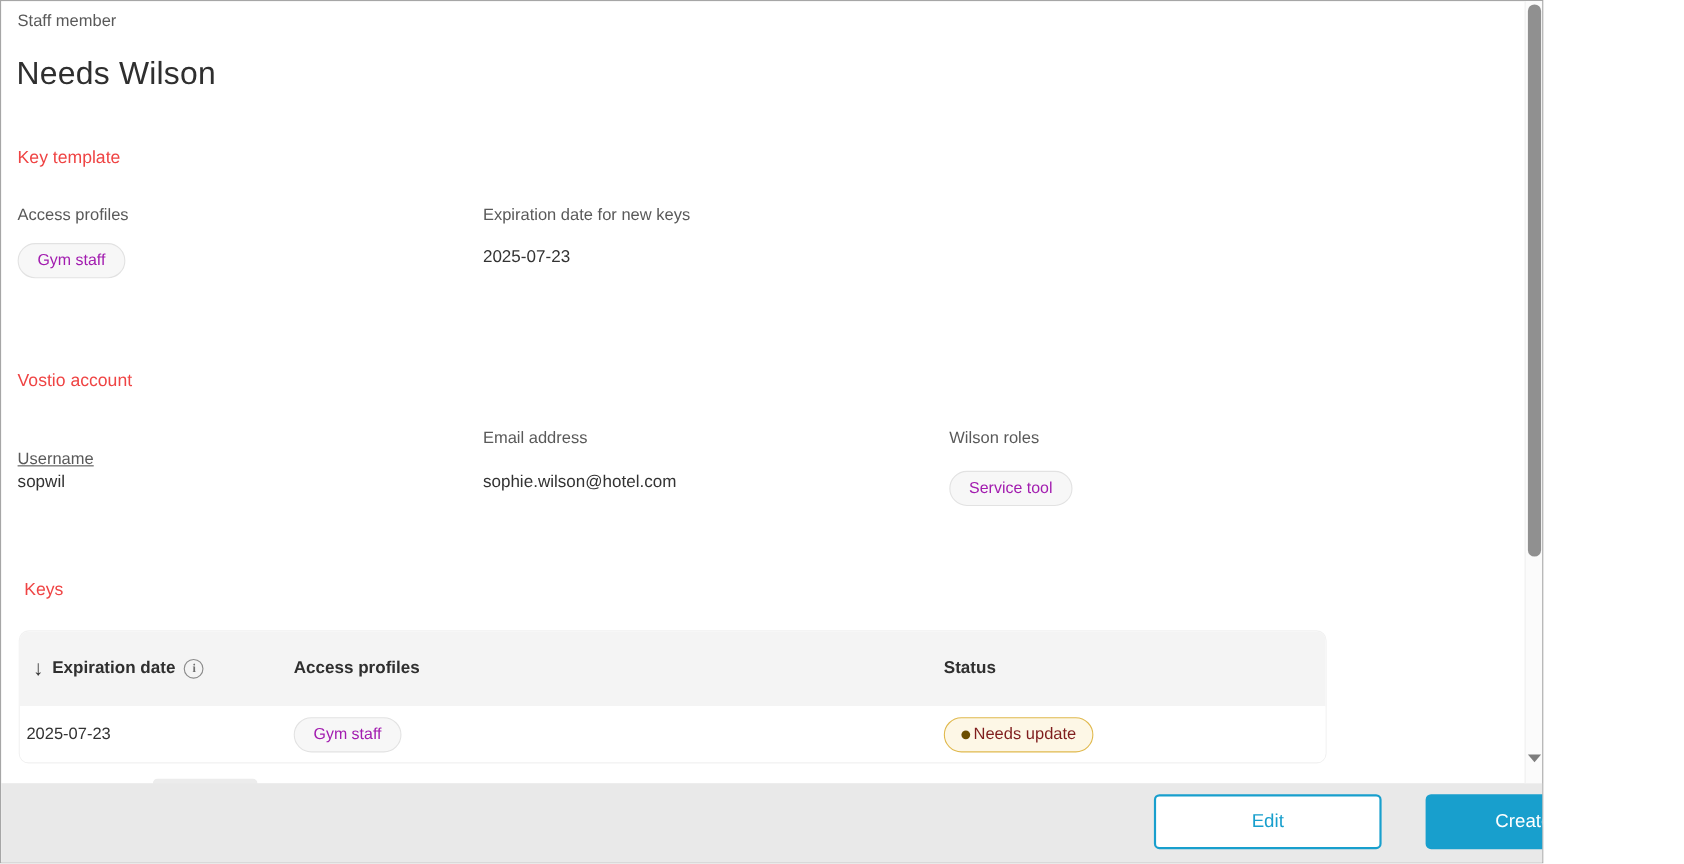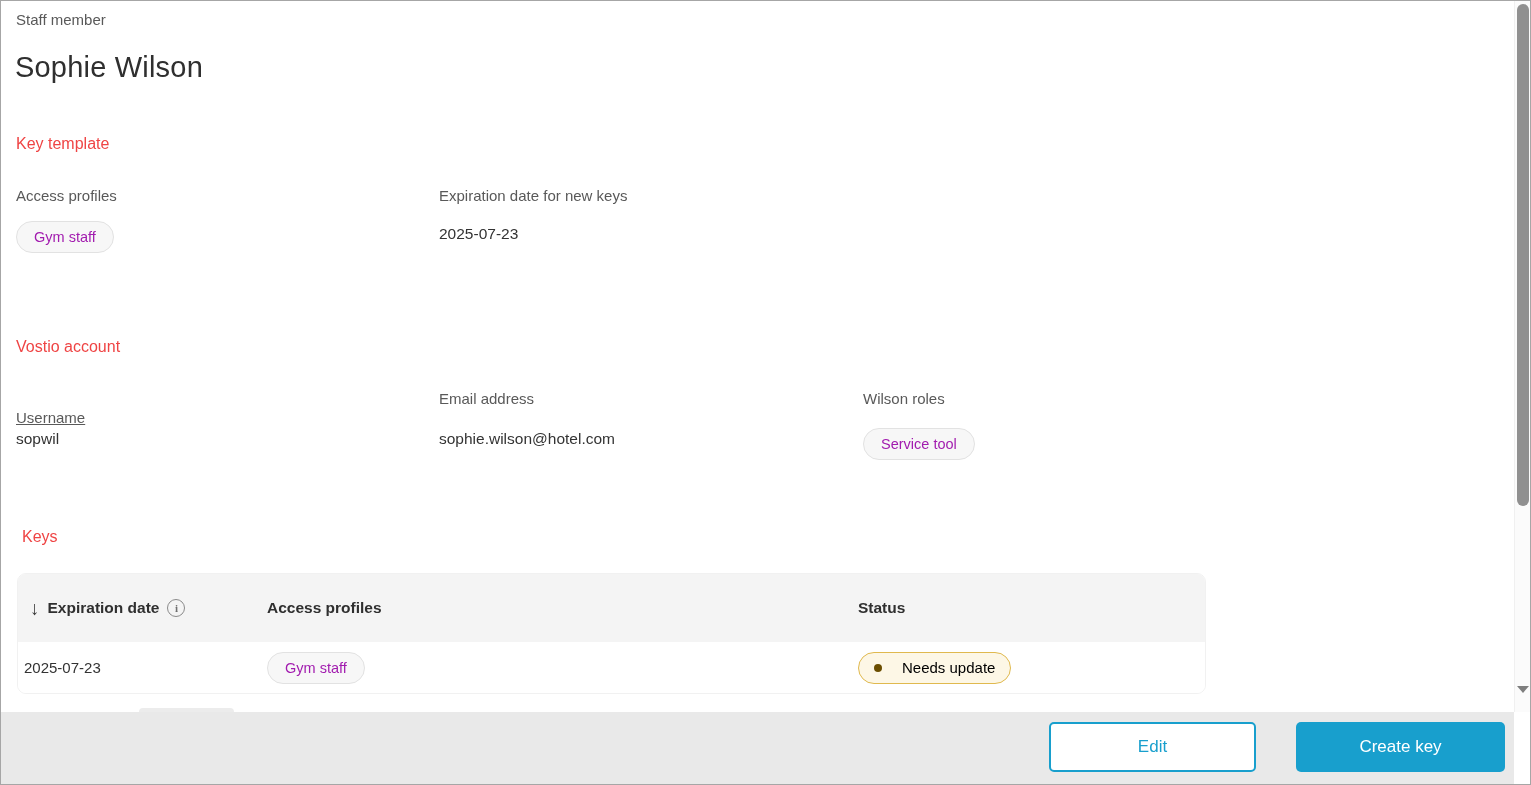--- a/index.html
+++ b/index.html
@@ -6,21 +6,21 @@
   html, body { background: #ffffff; }
   body {
     font-family: "Liberation Sans", sans-serif;
     color: #333333;
     width: 1531px;
     height: 785px;
     overflow: hidden;
   }
   .screen {
     position: relative;
-    width: 1531px;
+    width: 1403px;
     height: 785px;
     background: #ffffff;
     border: 1px solid #a6a6a6;
     overflow: hidden;
   }
   .abs { position: absolute; }
 
   .eyebrow {
     left: 15px; top: 10px;
     font-size: 15px; color: #595959;
@@ -100,28 +100,28 @@
     font-weight: 700;
     display: inline-flex;
     align-items: center;
     justify-content: center;
     font-family: "Liberation Serif", serif;
     cursor: pointer;
   }
   .status-badge {
     display: inline-flex;
     align-items: center;
-    gap: 20px;
+    gap: 3px;
     height: 32px;
     padding: 0 15px;
     border-radius: 16px;
     background: #fdf7e6;
     border: 1px solid #e0b94e;
     font-size: 15px;
-    color: #000000;
+    color: #7f1d1d;
     white-space: nowrap;
   }
   .status-dot {
     width: 8px; height: 8px;
     border-radius: 50%;
     background: #6b4e00;
   }
 
   
   .cutoff-el {
@@ -189,21 +189,21 @@
     border-top: 7px solid #7e7e7e;
     cursor: pointer;
   }
 </style>
 </head>
 <body>
 
 <div class="screen">
 
   <div class="abs eyebrow">Staff member</div>
-  <div class="abs page-title">Sophie Wilson</div>
+  <div class="abs page-title">Needs Wilson</div>
 
   <div class="abs section-heading" style="left:15px; top:134px;">Key template</div>
 
   <div class="abs field-label" style="left:15px; top:186px;">Access profiles</div>
   <div class="abs" style="left:15px; top:220px;">
     <span class="chip">Gym staff</span>
   </div>
 
   <div class="abs field-label" style="left:438px; top:186px;">Expiration date for new keys</div>
   <div class="abs field-value" style="left:438px; top:224px;">2025-07-23</div>

